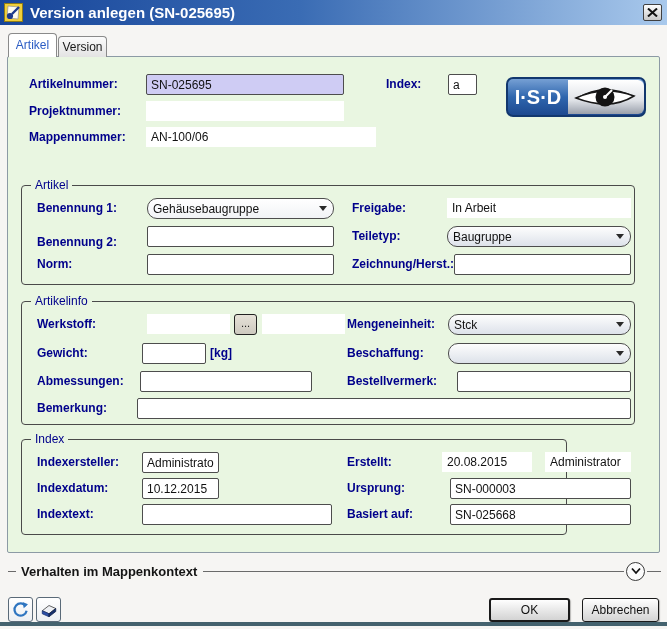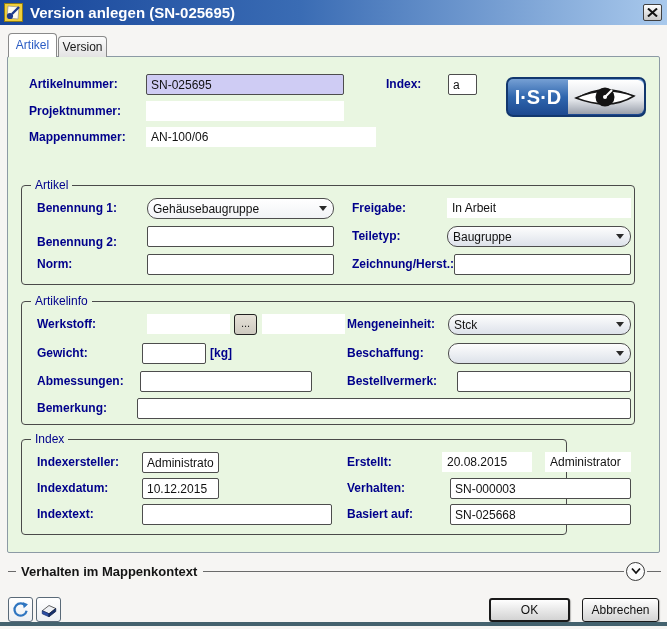--- a/index.html
+++ b/index.html
@@ -241,21 +241,21 @@
     <span class="grp-legend">Index</span>
 
     <span class="lbl" style="left:15px; top:15px;">Indexersteller:</span>
     <input class="inp" style="left: 120px; top: 12px; width: 77px;" value="Administrator">
     <span class="lbl" style="left:325px; top:15px;">Erstellt:</span>
     <div class="flat" style="left:420px; top:12px; width:90px;">20.08.2015</div>
     <div class="flat" style="left:523px; top:12px; width:86px;">Administrator</div>
 
     <span class="lbl" style="left:15px; top:41px;">Indexdatum:</span>
     <input class="inp" style="left: 120px; top: 38px; width: 77px;" value="10.12.2015">
-    <span class="lbl" style="left:325px; top:41px;">Verhalten:</span>
+    <span class="lbl" style="left:325px; top:41px;">Ursprung:</span>
     <input class="inp" style="left: 428px; top: 38px; width: 181px;" value="SN-000003">
 
     <span class="lbl" style="left:15px; top:67px;">Indextext:</span>
     <input class="inp" style="left: 120px; top: 64px; width: 190px;" value="">
     <span class="lbl" style="left:325px; top:67px;">Basiert auf:</span>
     <input class="inp" style="left: 428px; top: 64px; width: 181px;" value="SN-025668">
   </div>
 </div>
 
 <div class="expander">

